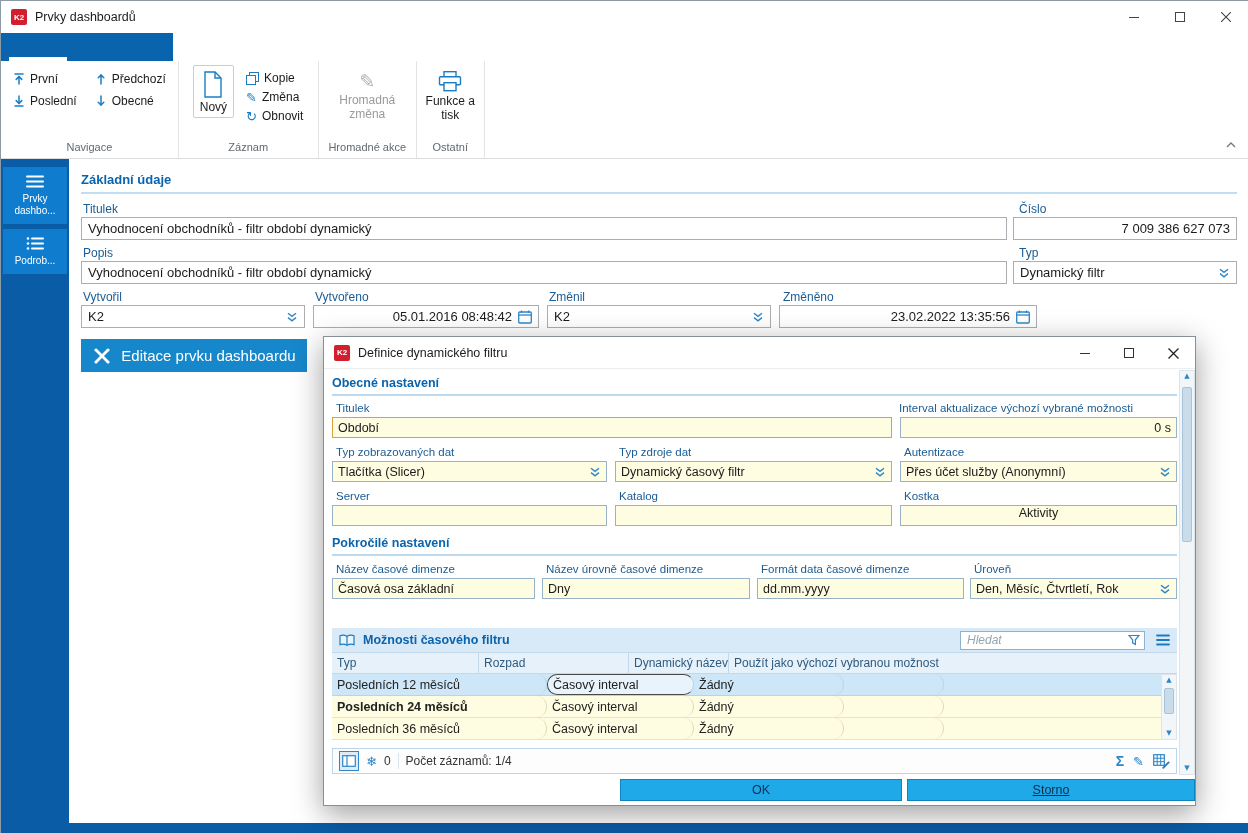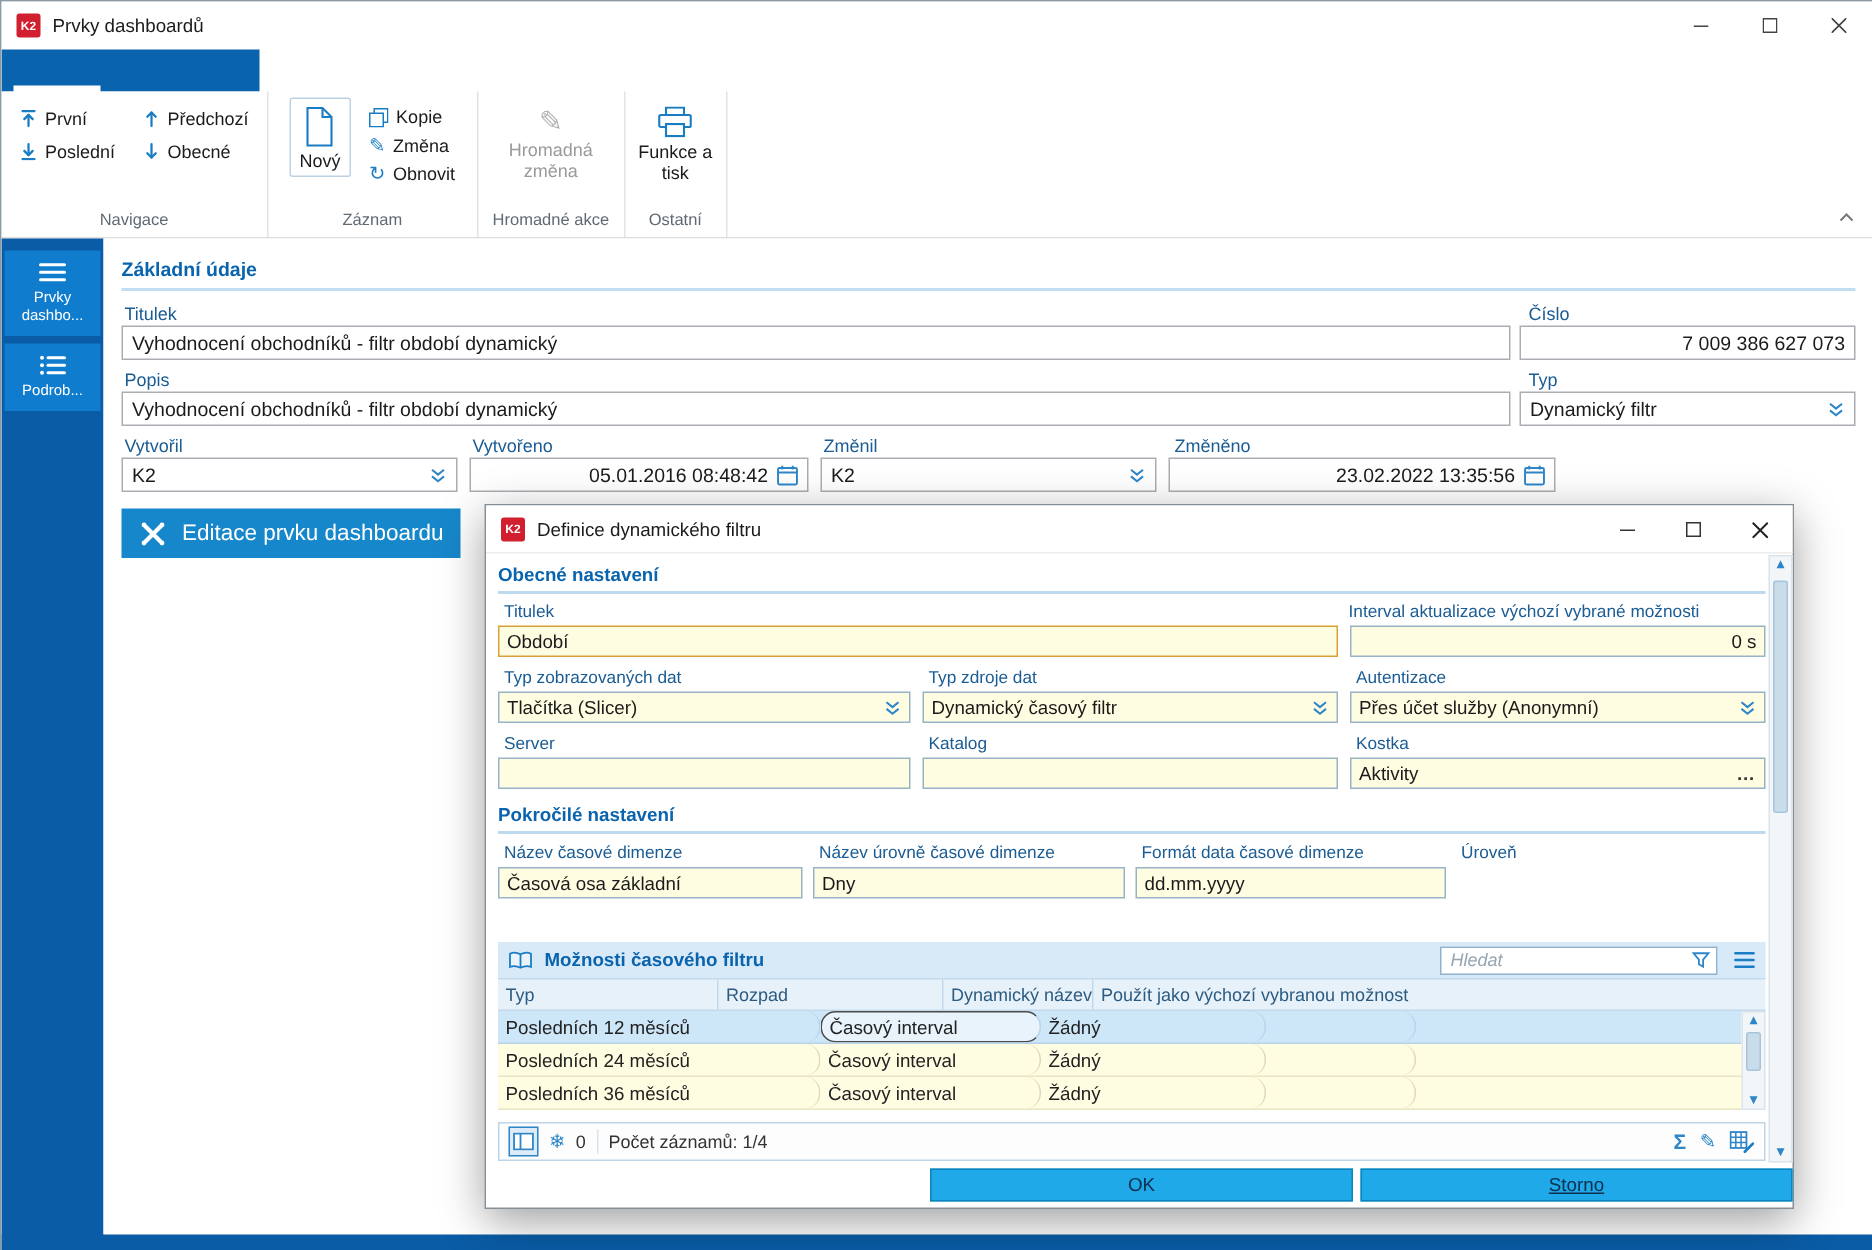--- a/index.html
+++ b/index.html
@@ -424,21 +424,21 @@
     <div class="ybox" style="left:8px;top:168px;width:275px;">
       <span></span>
     </div>
 
     <div class="dlabel" style="left:295px;top:153px;">Katalog</div>
     <div class="ybox" style="left:291px;top:168px;width:277px;">
       <span></span>
     </div>
 
     <div class="dlabel" style="left:580px;top:153px;">Kostka</div>
-    <div class="ybox" style="left:576px;top:168px;width:277px;">
+    <div class="ybox" style="left:576px;top:168px;width:277px;flex-direction:column;">
       <span>Aktivity</span>
       <span class="dots">…</span>
     </div>
 
     <div class="dsec" style="left:8px;top:199px;">Pokročilé nastavení</div>
     <div class="dline" style="left:8px;top:217px;width:845px;"></div>
 
     <div class="dlabel" style="left:12px;top:226px;">Název časové dimenze</div>
     <div class="ybox" style="left:8px;top:241px;width:203px;">
       <span>Časová osa základní</span>
@@ -448,20 +448,27 @@
     <div class="ybox" style="left:218px;top:241px;width:208px;">
       <span>Dny</span>
     </div>
 
     <div class="dlabel" style="left:437px;top:226px;">Formát data časové dimenze</div>
     <div class="ybox" style="left:433px;top:241px;width:207px;">
       <span>dd.mm.yyyy</span>
     </div>
 
     <div class="dlabel" style="left:650px;top:226px;">Úroveň</div>
+    <div class="ybox" style="left:646px;top:241px;width:207px;">
+      <span>Den, Měsíc, Čtvrtletí, Rok</span>
+      <svg class="ddicon" width="12" height="12" viewBox="0 0 12 12" fill="none" stroke="#2e86c8" stroke-width="1.4">
+          <path d="M2 2.2 L6 5.4 L10 2.2"></path>
+          <path d="M2 6.6 L6 9.8 L10 6.6"></path>
+        </svg>
+    </div>
 
     <div class="mbar" style="left:8px;top:291px;width:845px;">
       <svg width="16" height="13" viewBox="0 0 16 13">
           <path d="M1 1.8 C3 0.8 5.6 0.9 8 2.2 C10.4 0.9 13 0.8 15 1.8 V10.6 C13 9.8 10.4 9.9 8 11.2 C5.6 9.9 3 9.8 1 10.6 Z" fill="#eaf4fc" stroke="#1a7dc4" stroke-width="1.2"></path>
           <path d="M8 2.2 V11.2" stroke="#1a7dc4" stroke-width="1.2"></path>
         </svg>
       <span class="mtitle">Možnosti časového filtru</span>
       <div class="searchwrap">
         <input placeholder="Hledat" style="">
         <svg width="12" height="12" viewBox="0 0 12 12">
@@ -486,21 +493,21 @@
 
     <div class="trows" style="left:8px;top:337px;width:829px;">
       <div class="trow sel">
         <div class="tc" style="width:215px;">Posledních 12 měsíců</div>
         <div class="tc focuscell" style="width:147px;">Časový interval</div>
         <div class="tc" style="width:150px;">Žádný</div>
         <div class="tc" style="width:100px;"></div>
         <div class="tc" style="width:217px;border-right:none;"></div>
       </div>
       <div class="trow">
-        <div class="tc" style="width:215px;">Posledních 24 měsíců</div>
+        <div class="tc" style="width:215px;font-weight:bold;">Posledních 24 měsíců</div>
         <div class="tc" style="width:147px;">Časový interval</div>
         <div class="tc" style="width:150px;">Žádný</div>
         <div class="tc" style="width:100px;"></div>
         <div class="tc" style="width:217px;border-right:none;"></div>
       </div>
       <div class="trow">
         <div class="tc" style="width:215px;">Posledních 36 měsíců</div>
         <div class="tc" style="width:147px;">Časový interval</div>
         <div class="tc" style="width:150px;">Žádný</div>
         <div class="tc" style="width:100px;"></div>

